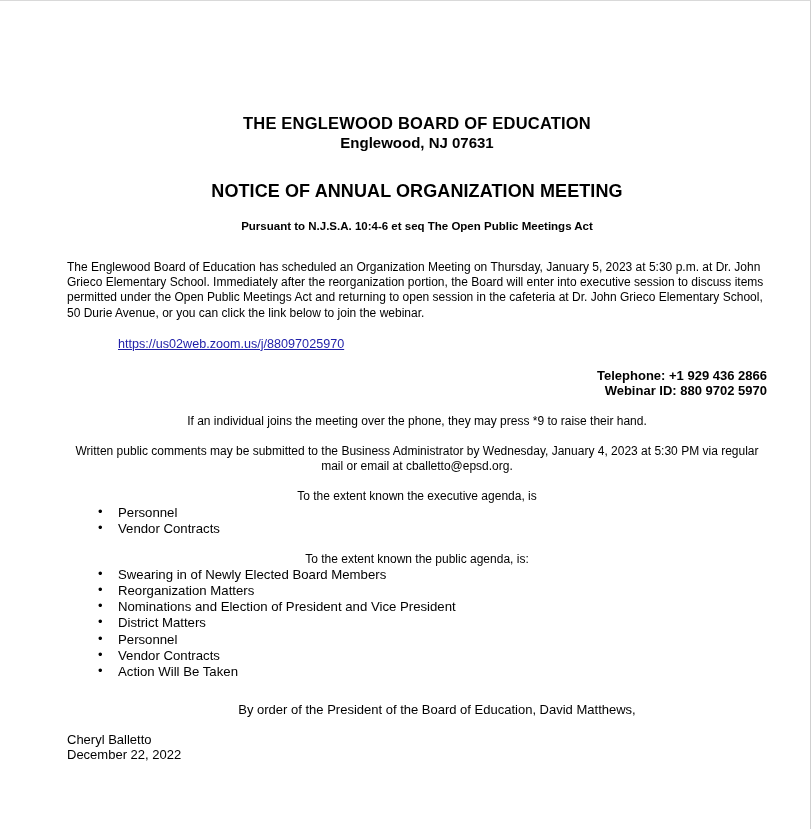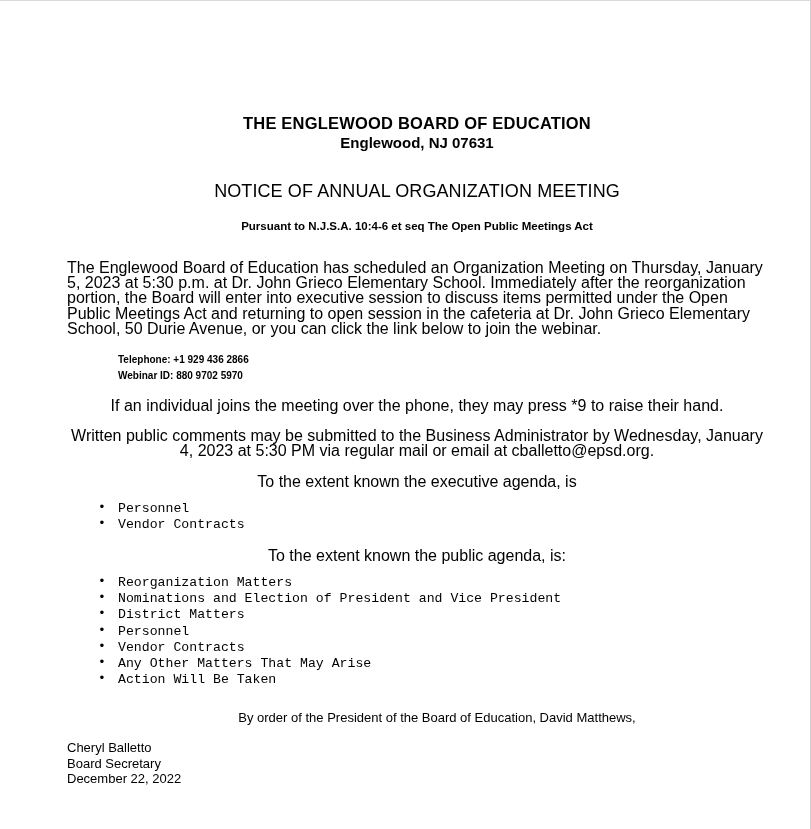--- a/index.html
+++ b/index.html
@@ -52,71 +52,71 @@
     white-space: nowrap;
   }
 
   
   .notice-block {
     text-align: center;
     margin-top: 29px;
   }
   .notice-title {
     font-size: 18px;
-    font-weight: normal;
+    font-weight: bold;
     letter-spacing: 0.1px;
     line-height: 20px;
     white-space: nowrap;
   }
   .notice-subtitle {
     font-size: 11.5px;
     font-weight: bold;
     line-height: 15px;
     margin-top: 18px;
     white-space: nowrap;
   }
 
   
   .body-text {
     font-size: 13.2px;
     line-height: 15.2px;
     text-align: left;
   }
   .para {
     margin: 0;
-    font-size: 16px;
+    font-size: 12px;
     line-height: 15.2px;
   }
   .para-intro { margin-top: 26px; }
   .para-gap   { margin-top: 15px; text-align: center; }
 
   .conf-block {
     margin-top: 15px;
     padding-left: 51px;
   }
   .zoom-link {
     font-size: 12.6px;
     line-height: 15px;
     color: #1f1fa8;
     text-decoration: underline;
     cursor: pointer;
   }
   .tel-block {
     margin-top: 16px;
-    font-size: 10px;
+    font-size: 13px;
     font-weight: bold;
     line-height: 15.5px;
+    text-align: right;
   }
 
   
   ul.agenda {
     list-style: none;
-    margin: 12px 0 0 0;
+    margin: 0 0 0 0;
     padding: 0;
-    font-family: Liberation Mono, monospace;
   }
   ul.agenda li {
     position: relative;
     font-size: 13.2px;
     line-height: 16.2px;
     padding-left: 51px;
   }
   ul.agenda li::before {
     content: "\2022";
     position: absolute;
@@ -158,52 +158,52 @@
     <div class="notice-block">
       <div class="notice-title">NOTICE OF ANNUAL ORGANIZATION MEETING</div>
       <div class="notice-subtitle">Pursuant to N.J.S.A. 10:4-6 et seq The Open Public Meetings Act</div>
     </div>
 
     <div class="body-text">
 
       <p class="para para-intro">The Englewood Board of Education has scheduled an Organization Meeting on Thursday, January 5, 2023 at 5:30 p.m. at Dr. John Grieco Elementary School.  Immediately after the reorganization portion, the Board will enter into executive session to discuss items permitted under the Open Public Meetings Act and returning to open session in the cafeteria at Dr. John Grieco Elementary School, 50 Durie Avenue, or you can click the link below to join the webinar.</p>
 
       <div class="conf-block">
+        <a class="zoom-link" href="#">https://us02web.zoom.us/j/88097025970</a>
         <div class="tel-block">
           <div>Telephone: +1 929 436 2866</div>
           <div>Webinar ID: 880 9702 5970</div>
         </div>
       </div>
 
       <p class="para para-gap">If an individual joins the meeting over the phone, they may press *9 to raise their hand.</p>
 
       <p class="para para-gap">Written public comments may be submitted to the Business Administrator by Wednesday, January 4, 2023 at 5:30 PM via regular mail or email at cballetto@epsd.org.</p>
 
       <p class="para para-gap">To the extent known the executive agenda, is</p>
 
       <ul class="agenda exec">
         <li>Personnel</li>
         <li>Vendor Contracts</li>
       </ul>
 
       <p class="para para-gap">To the extent known the public agenda, is:</p>
 
       <ul class="agenda public">
+        <li>Swearing in of Newly Elected Board Members</li>
         <li>Reorganization Matters</li>
         <li>Nominations and Election of President and Vice President</li>
         <li>District Matters</li>
         <li>Personnel</li>
         <li>Vendor Contracts</li>
-        <li>Any Other Matters That May Arise</li>
         <li>Action Will Be Taken</li>
       </ul>
 
       <div class="closing">By order of the President of the Board of Education, David Matthews,</div>
 
       <div class="signature">
         <div>Cheryl Balletto</div>
-        <div>Board Secretary</div>
         <div>December 22, 2022</div>
       </div>
 
     </div>
   </div>
 </div>
 
 </body></html>

